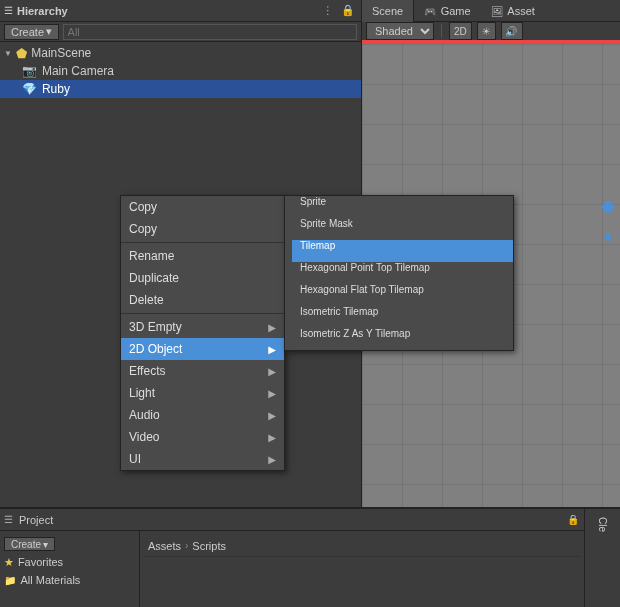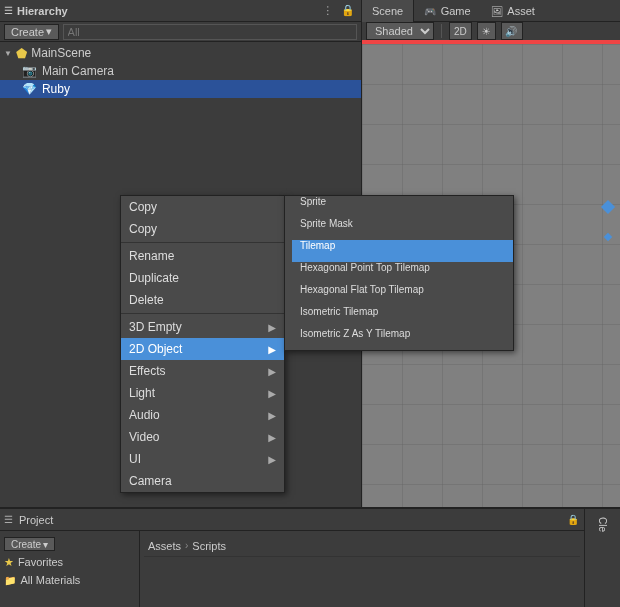--- a/index.html
+++ b/index.html
@@ -581,23 +581,20 @@
     <span class="submenu-arrow">▶</span>
   </div>
   <div class="context-menu-item">
     <span>Video</span>
     <span class="submenu-arrow">▶</span>
   </div>
   <div class="context-menu-item">
     <span>UI</span>
     <span class="submenu-arrow">▶</span>
   </div>
-  <div class="context-menu-item">
-    <span>Camera</span>
-  </div>
 </div>
 
 <div class="submenu">
   <div class="submenu-item">
     <span>Sprite</span>
   </div>
   <div class="submenu-item">
     <span>Sprite Mask</span>
   </div>
   <div class="submenu-item highlighted">

